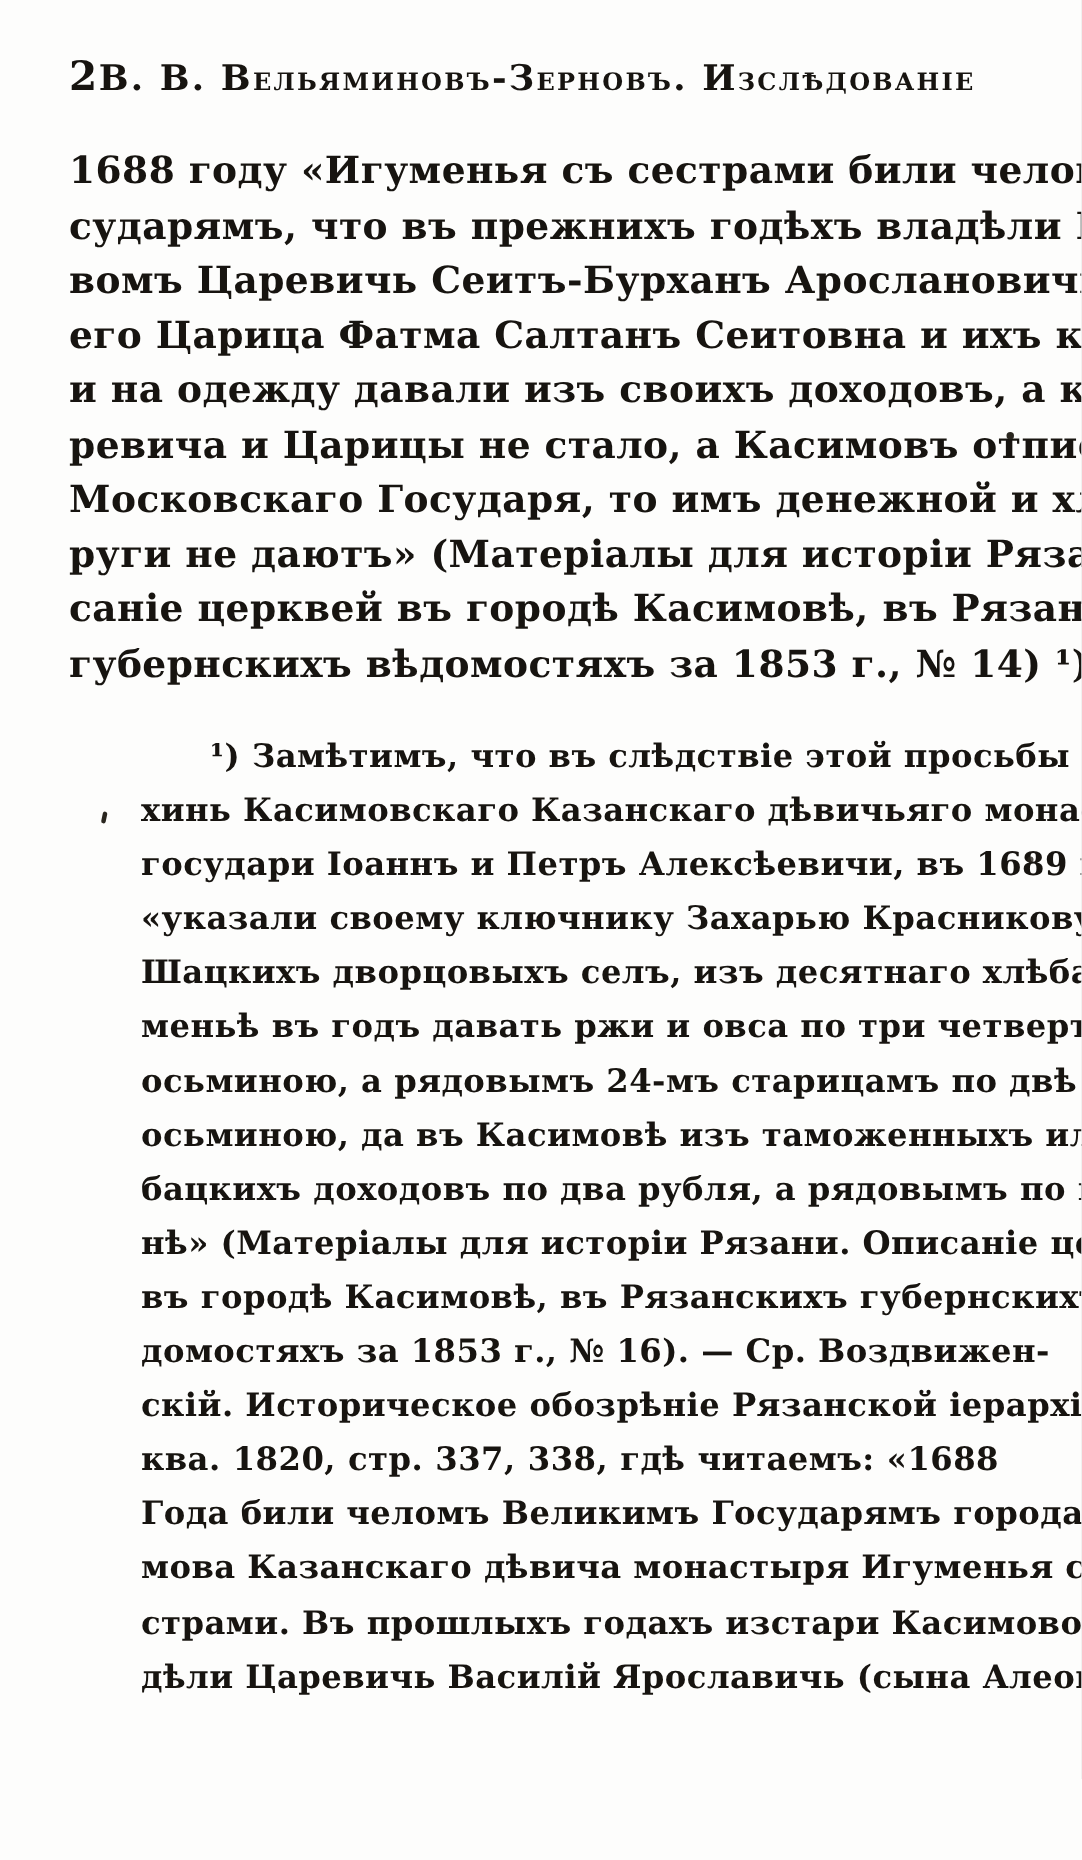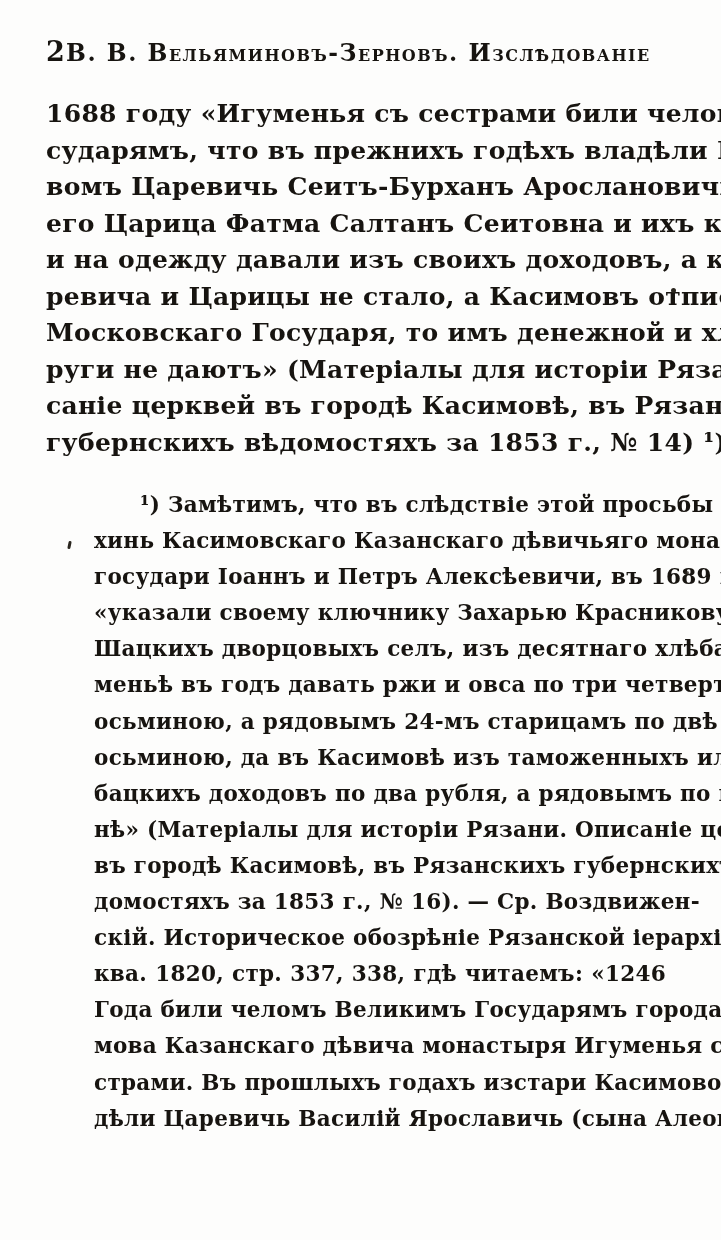--- a/index.html
+++ b/index.html
@@ -26,21 +26,21 @@
     right: 40px;
     display: flex;
     align-items: baseline;
   }
   .page-number {
     font-size: 27px;
     letter-spacing: 1px;
   }
   .running-title {
     flex: 1;
-    text-align: center;
+    text-align: left;
     font-variant: small-caps;
     font-size: 23.5px;
     letter-spacing: 1.5px;
     white-space: nowrap;
     padding-right: 30px;
   }
   
   .main-text {
     position: absolute;
     top: 96px;
@@ -112,21 +112,21 @@
       <div class="tline">«указали своему ключнику Захарью Красникову изъ</div>
       <div class="tline">Шацкихъ дворцовыхъ селъ, изъ десятнаго хлѣба, Игу-</div>
       <div class="tline">меньѣ въ годъ давать ржи и овса по три четверти съ</div>
       <div class="tline">осьминою, а рядовымъ 24-мъ старицамъ по двѣ съ</div>
       <div class="tline">осьминою, да въ Касимовѣ изъ таможенныхъ или ка-</div>
       <div class="tline">бацкихъ доходовъ по два рубля, а рядовымъ по полти-</div>
       <div class="tline">нѣ» (Матеріалы для исторіи Рязани. Описаніе церквей</div>
       <div class="tline">въ городѣ Касимовѣ, въ Рязанскихъ губернскихъ вѣ-</div>
       <div class="tline">домостяхъ за 1853 г., № 16). — Ср. Воздвижен-</div>
       <div class="tline">скій. Историческое обозрѣніе Рязанской іерархіи. Мос-</div>
-      <div class="tline">ква. 1820, стр. 337, 338, гдѣ читаемъ: «1246</div>
+      <div class="tline">ква. 1820, стр. 337, 338, гдѣ читаемъ: «1688</div>
       <div class="tline">Года били челомъ Великимъ Государямъ города Каси-</div>
       <div class="tline">мова Казанскаго дѣвича монастыря Игуменья съ се-</div>
       <div class="tline">страми. Въ прошлыхъ годахъ изстари Касимовомъ вла-</div>
       <div class="tline">дѣли Царевичь Василій Ярославичь (сына Алеовича) и</div>
     </div>
 
   <div class="speck speck-1"></div>
   <div class="speck speck-2"></div>
   <div class="speck speck-3"></div>
 

